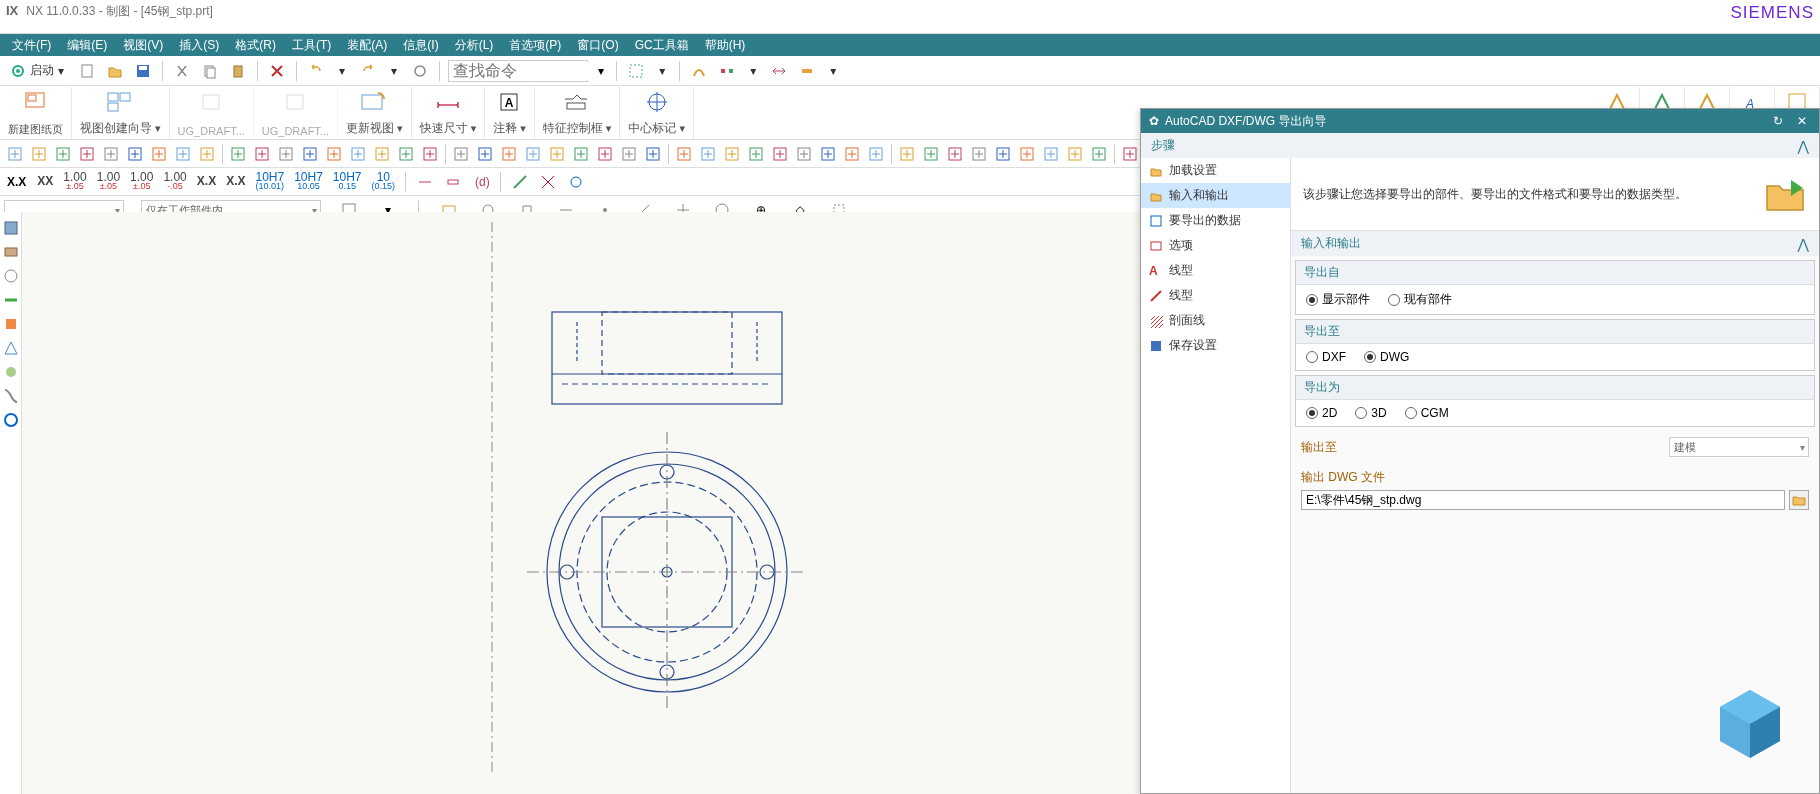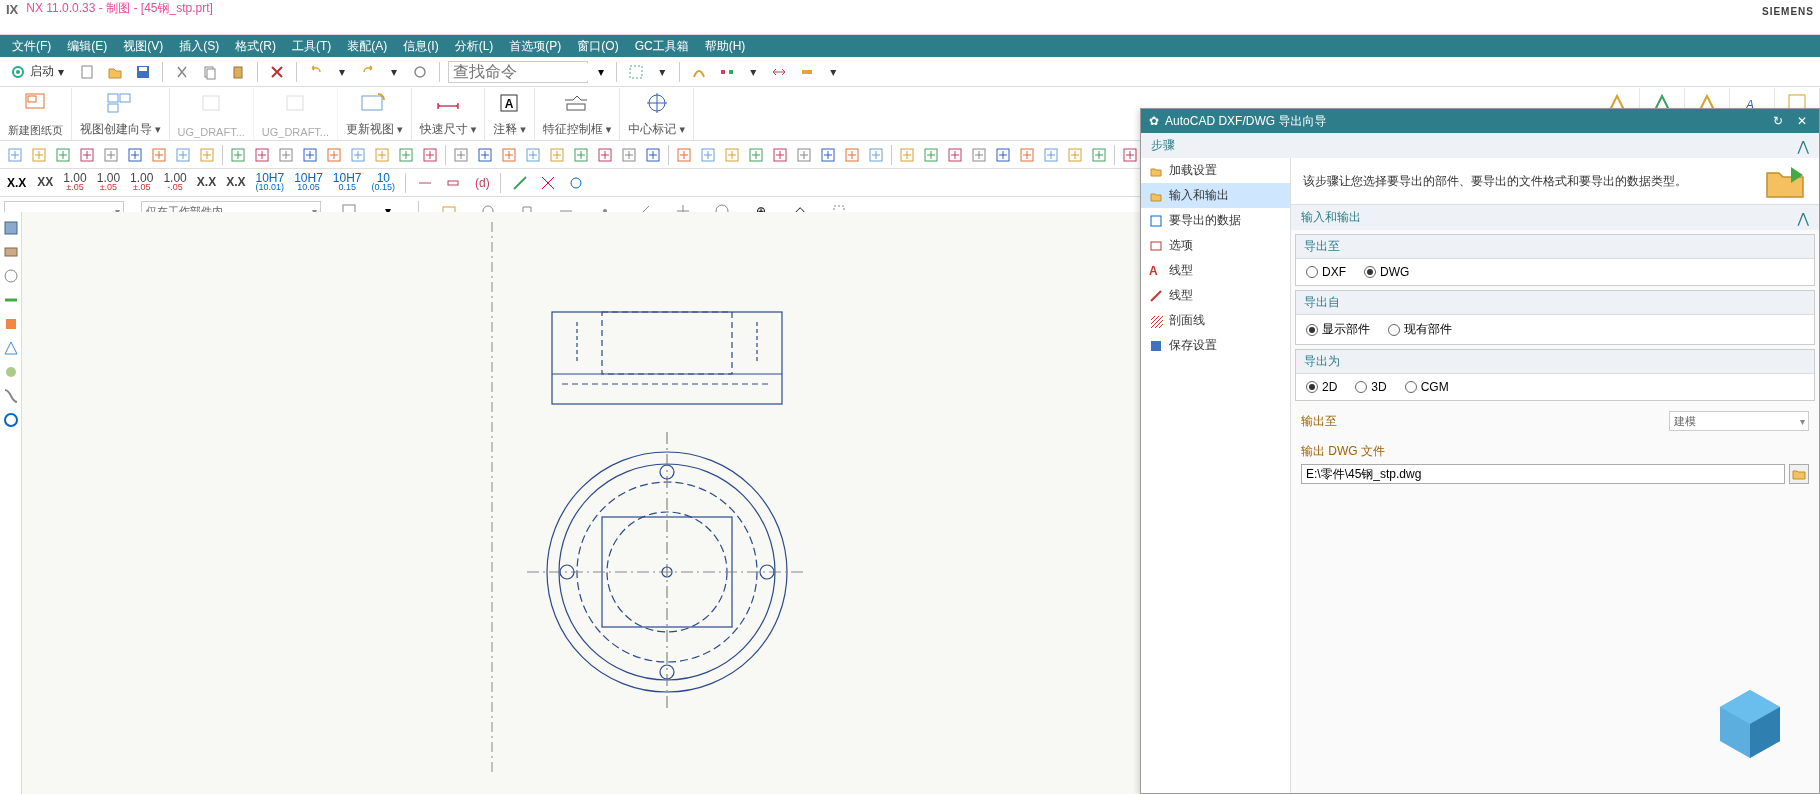--- a/index.html
+++ b/index.html
@@ -1,20 +1,20 @@
 <!DOCTYPE html>
 <html><head>
 <meta charset="utf-8">
 <style>
 *{box-sizing:border-box;margin:0;padding:0;font-family:"Microsoft YaHei",Arial,sans-serif;font-size:12px}
 body{background:#f0f0f0;width:1820px;height:794px;overflow:hidden;position:relative}
-.titlebar{background:#fff;height:22px;display:flex;align-items:flex-end;padding:17px 6px;border-bottom:1px solid #ddd}
+.titlebar{background:#fff;height:34px;display:flex;align-items:flex-start;padding:3px 6px;border-bottom:1px solid #ddd}
 .titlebar .logo{font-weight:bold;color:#666;font-size:13px;margin-right:8px}
-.titlebar .title{color:#ec4899}
-.titlebar .brand{margin-left:auto;color:#404040;font-weight:bold;font-size:10px;letter-spacing:1px}
+.titlebar .title{color:#737373}
+.titlebar .brand{margin-left:auto;color:#6d28d9;font-weight:normal;font-size:17px;letter-spacing:1px}
 .menubar{background:#2d7d8a;height:22px;display:flex;align-items:center;padding:0 4px}
 .menubar .mi{color:#fff;padding:0 8px;cursor:pointer;height:22px;line-height:22px}
 .toolbar1{background:#fff;height:30px;display:flex;align-items:center;padding:0 4px;border-bottom:1px solid #ddd;gap:6px}
 .tb-btn{width:22px;height:22px;display:flex;align-items:center;justify-content:center;cursor:pointer;border-radius:2px}
 .tb-sep{width:1px;height:20px;background:#ccc;margin:0 2px}
 .tb-text{padding:0 6px;color:#333;display:flex;align-items:center;gap:4px}
 .search-box{border:1px solid #ccc;height:22px;width:140px;display:flex;align-items:center;padding:0 4px}
 .search-box input{border:none;outline:none;flex:1;font-size:16px}
 .ribbon{background:#fff;height:54px;display:flex;align-items:center;border-bottom:1px solid #ddd}
 .rib-grp{display:flex;flex-direction:column;align-items:center;padding:2px 8px;height:52px;justify-content:space-between;border-right:1px solid #e8e8e8;cursor:pointer}
@@ -37,21 +37,21 @@
 .wiz-title .wctrl{cursor:pointer;padding:0 4px}
 .wiz-body{flex:1;display:flex;flex-direction:column;overflow:hidden}
 .wiz-sec-h{background:#eef2f6;color:#2d7d8a;padding:4px 10px;font-size:12px;display:flex;align-items:center;justify-content:space-between}
 .wiz-sec-h .chev{color:#2d7d8a;font-size:14px}
 .wiz-cols{display:flex;flex:1;min-height:0}
 .wiz-nav{width:150px;background:#fff;border-right:1px solid #ddd}
 .wiz-nav .ni{padding:4px 8px;display:flex;align-items:center;gap:6px;cursor:pointer;font-size:12px;color:#333}
 .wiz-nav .ni.sel{background:#cfe6ff}
 .wiz-nav .ni .nico{width:14px;height:14px;display:inline-block}
 .wiz-main{flex:1;display:flex;flex-direction:column;background:#fafafa}
-.wiz-desc{padding:1px 12px;display:flex;align-items:center;gap:12px;border-bottom:1px solid #ddd;background:#fff}
+.wiz-desc{padding:14px 12px;display:flex;align-items:center;gap:12px;border-bottom:1px solid #ddd;background:#fff}
 .wiz-desc .dtxt{flex:1;color:#333;font-size:12px}
 .wiz-desc .dico{width:44px;height:44px}
 .wiz-form{flex:1;overflow:auto}
 .wiz-grp{border:1px solid #ccc;margin:4px;background:#fff}
 .wiz-grp-h{background:#eef2f6;color:#2d7d8a;padding:3px 8px;font-size:12px;border-bottom:1px solid #ddd}
 .wiz-grp-b{padding:6px 10px;display:flex;gap:18px;align-items:center;flex-wrap:wrap}
 .radio{display:flex;align-items:center;gap:4px;cursor:pointer}
 .radio .r{width:12px;height:12px;border:1px solid #666;border-radius:50%;display:flex;align-items:center;justify-content:center}
 .radio .r.on:after{content:"";width:6px;height:6px;background:#333;border-radius:50%}
 .frow{display:flex;align-items:center;padding:6px 10px;gap:8px}
@@ -919,42 +919,42 @@
                 <path d="M28 8l12 8-12 8z" fill="#4a4"></path>
               </svg>
           </span>
         </div>
         <div class="wiz-sec-h">
           <span>输入和输出</span>
           <span class="chev">⋀</span>
         </div>
         <div class="wiz-form">
           <div class="wiz-grp">
+            <div class="wiz-grp-h">导出自</div>
+            <div class="wiz-grp-b">
+              <label class="radio">
+                  <span class="r on"></span>
+                  <span>显示部件</span>
+                </label>
+              <label class="radio">
+                  <span class="r"></span>
+                  <span>现有部件</span>
+                </label>
+            </div>
+          </div>
+          <div class="wiz-grp">
             <div class="wiz-grp-h">导出至</div>
             <div class="wiz-grp-b">
               <label class="radio">
                   <span class="r"></span>
                   <span>DXF</span>
                 </label>
               <label class="radio">
                   <span class="r on"></span>
                   <span>DWG</span>
-                </label>
-            </div>
-          </div>
-          <div class="wiz-grp">
-            <div class="wiz-grp-h">导出自</div>
-            <div class="wiz-grp-b">
-              <label class="radio">
-                  <span class="r on"></span>
-                  <span>显示部件</span>
-                </label>
-              <label class="radio">
-                  <span class="r"></span>
-                  <span>现有部件</span>
                 </label>
             </div>
           </div>
           <div class="wiz-grp">
             <div class="wiz-grp-h">导出为</div>
             <div class="wiz-grp-b">
               <label class="radio">
                   <span class="r on"></span>
                   <span>2D</span>
                 </label>

